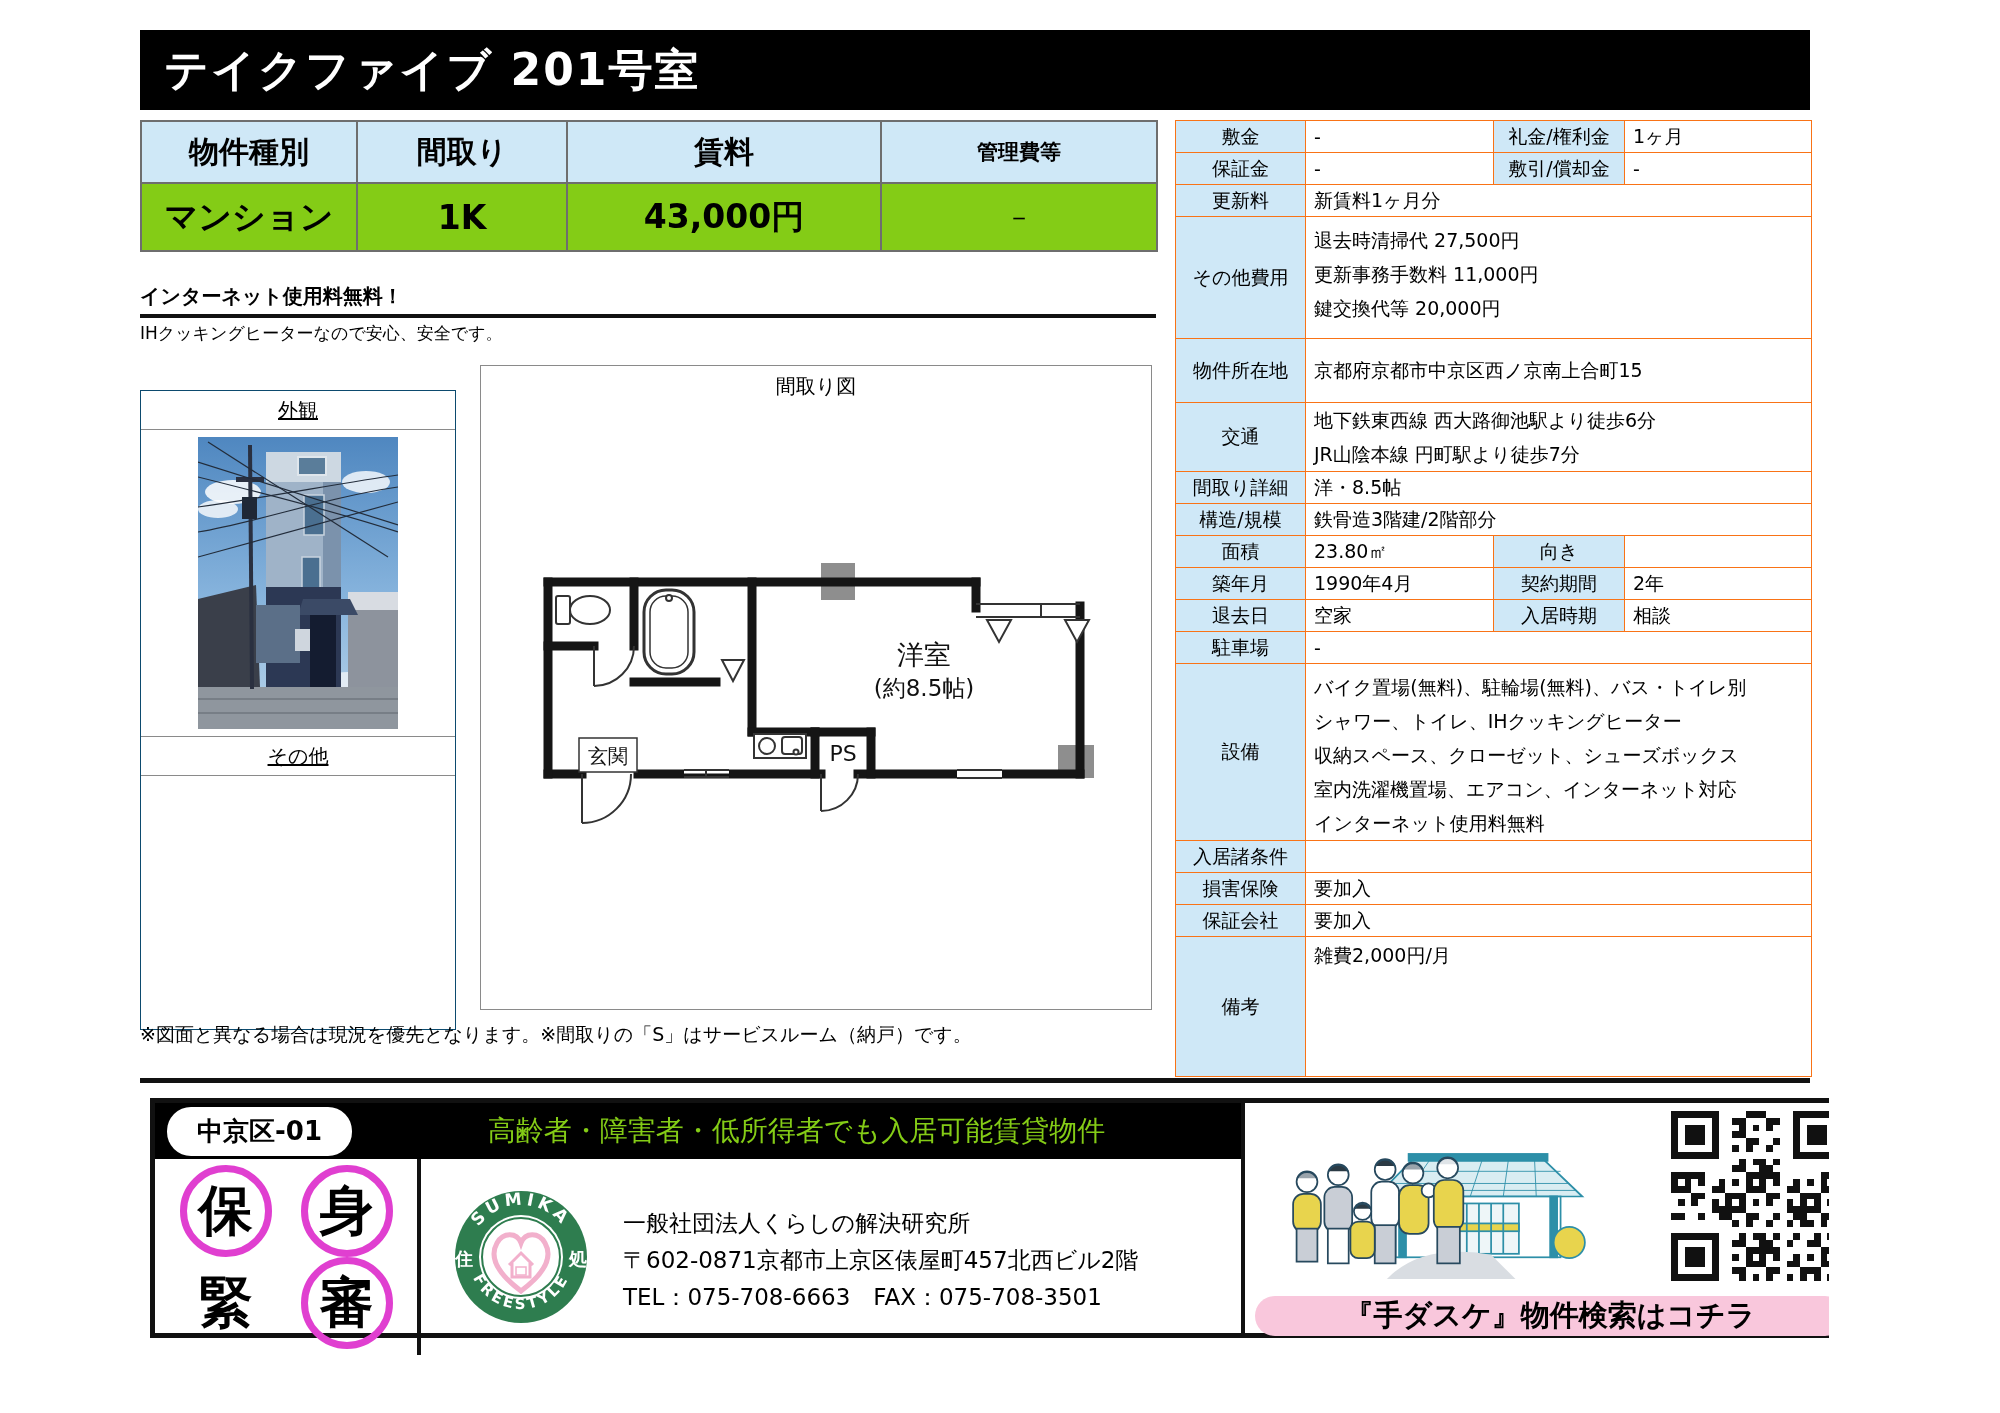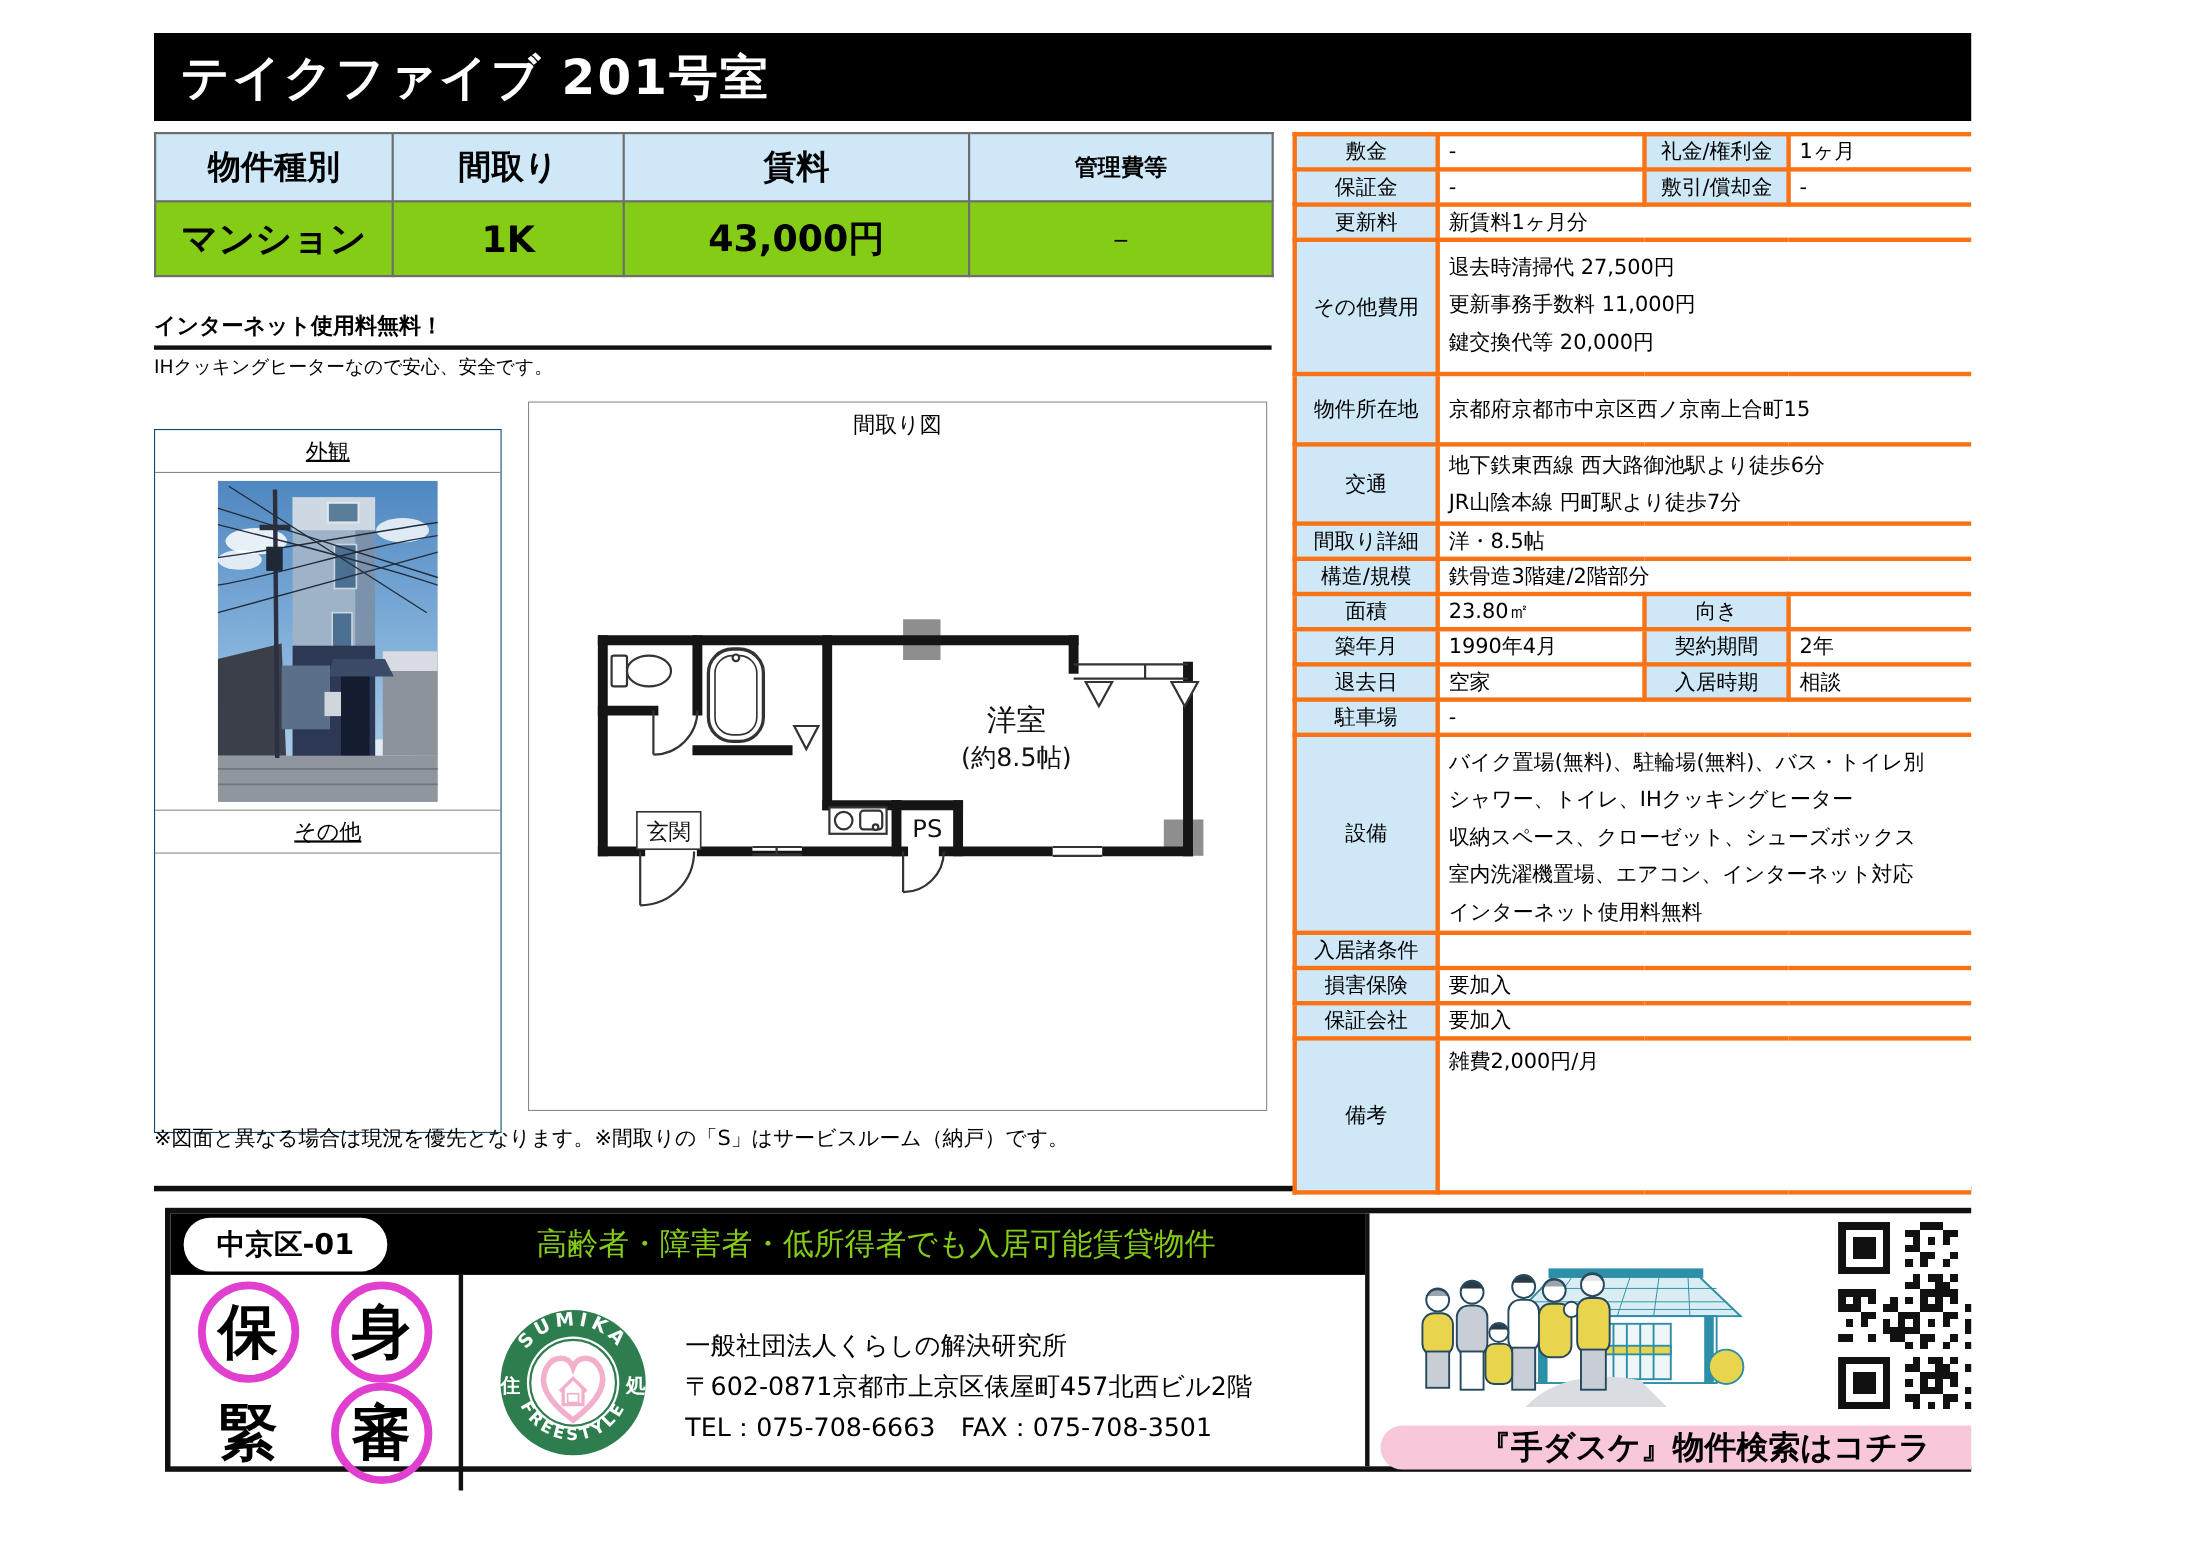--- a/index.html
+++ b/index.html
@@ -1,17 +1,17 @@
 <!DOCTYPE html>
 <html><head>
 <meta charset="utf-8">
 <style>
   html,body{margin:0;padding:0;background:#fff;}
   .page{position:relative;width:1792px;height:1413px;background:#fff;overflow:hidden;
-        font-family:"DejaVu Sans",sans-serif;color:#000;}
+        font-family:"DejaVu Sans",sans-serif;color:#000;padding-left:37px;}
 
   
   .banner{position:absolute;left:140px;top:30px;width:1670px;height:80px;background:#000;
           display:flex;align-items:center;}
   .banner span{color:#fff;font-size:44px;font-weight:bold;padding-left:24px;letter-spacing:2px;}
 
   
   table{border-collapse:collapse;}
   .st{position:absolute;left:140px;top:120px;table-layout:fixed;}
   .st td{border:2px solid #6e6e6e;text-align:center;vertical-align:middle;padding:0;}
@@ -41,21 +41,21 @@
               border:1px solid #8a8a8a;box-sizing:border-box;background:#fff;}
   .plan-title{height:40px;display:flex;align-items:center;justify-content:center;font-size:20px;}
   .plan-wrap{display:flex;align-items:center;justify-content:center;margin-top:140px;}
 
   
   .note{position:absolute;left:140px;top:1022px;font-size:19px;}
   .rule{position:absolute;left:140px;top:1078px;width:1670px;height:5px;background:#111;}
 
   
   .dt{position:absolute;left:1175px;top:120px;table-layout:fixed;width:636px;}
-  .dt td{border:4px solid #f97316;font-size:19px;padding:0 8px;vertical-align:middle;box-sizing:border-box;}
+  .dt td{border:1px solid #f97316;font-size:19px;padding:0 8px;vertical-align:middle;box-sizing:border-box;}
   .dt td.lab{background:#cfe8f7;text-align:center;padding:0 2px;}
   .dt td.val{background:#fff;text-align:left;}
   .dt td.top{vertical-align:top;padding-top:6px;}
   .dt .ln{line-height:34px;white-space:nowrap;}
   .h32{height:32px;} .h64{height:64px;} .h122{height:122px;} .h160{height:160px;} .h140{height:140px;}
 
   
   .footer{position:absolute;left:150px;top:1098px;width:1710px;height:240px;
           border:5px solid #111;box-sizing:border-box;display:flex;background:#fff;}
   .f-left{width:1086px;display:flex;flex-direction:column;border-right:4px solid #111;}

